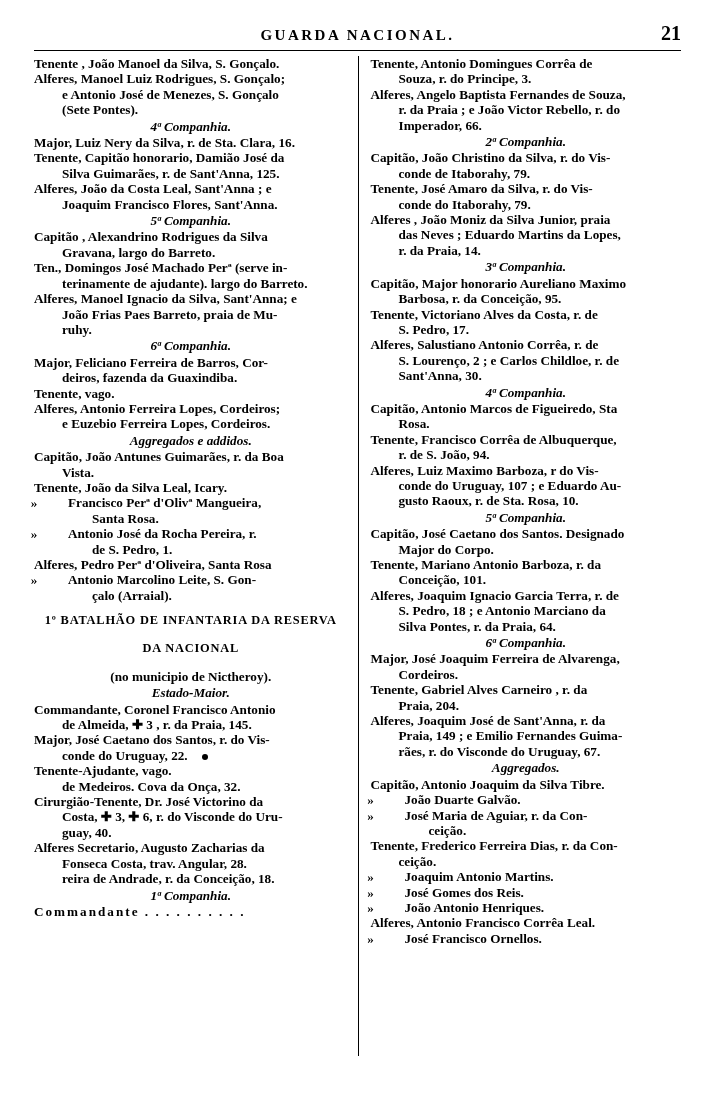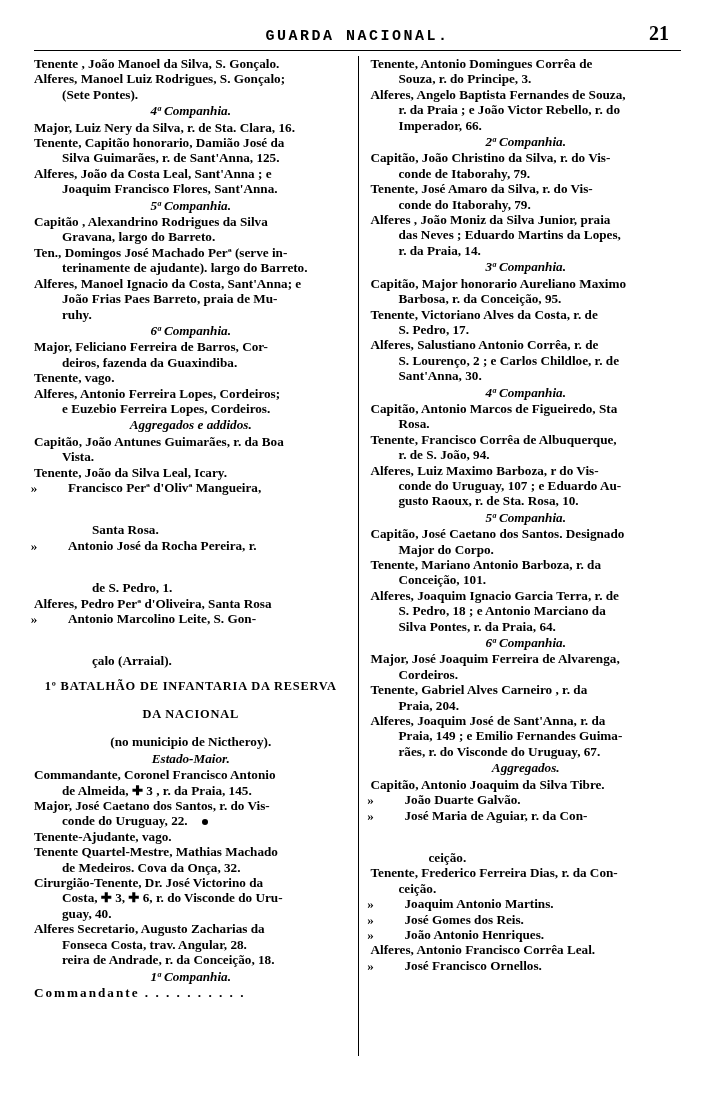--- a/index.html
+++ b/index.html
@@ -21,28 +21,28 @@
     box-sizing: border-box;
     padding: 26px 34px 20px 34px;
   }
   .header {
     position: relative;
     text-align: center;
     height: 22px;
     margin-bottom: 2px;
   }
   .header-title {
-    font-family: Liberation Mono, monospace;
+    font-family: Liberation Serif, serif;
     font-weight: bold;
     font-size: 15px;
     letter-spacing: 2.5px;
   }
   .page-number {
     position: absolute;
-    right: 12px;
+    right: 0;
     top: -4px;
     font-weight: bold;
     font-size: 20px;
     font-family: "Liberation Serif", serif;
   }
   .rule {
     border: 0;
     border-top: 1px solid #000;
     margin: 1px 0 5px 0;
   }
@@ -111,21 +111,20 @@
     width: 34px;
     text-align: center;
   }
   .sub-entry {
     padding-left: 34px;
     text-indent: -34px;
   }
   .sub-entry2 {
     padding-left: 58px;
     text-indent: 0;
-    margin-top: 27px;
   }
   .battalion-head {
     text-align: center;
     margin-top: 10px;
     font-size: 12.4px;
     letter-spacing: 0.8px;
   }
 </style>
 </head>
 <body>
@@ -137,33 +136,34 @@
     <span class="page-number">21</span>
   </div>
   <hr class="rule">
 
   <div class="columns">
     <div class="divider"></div>
 
     <div class="col col-left">
       <p class="entry">Tenente , João Manoel da Silva, S. Gonçalo.</p>
       <p class="entry">Alferes, Manoel Luiz Rodrigues, S. Gonçalo;</p>
+      <p class="entry cont">e Antonio José de Menezes, S. Gonçalo</p>
       <p class="entry cont">(Sete Pontes).</p>
       <p class="heading-center">4ª Companhia.</p>
       <p class="entry">Major, Luiz Nery da Silva, r. de Sta. Clara, 16.</p>
       <p class="entry">Tenente, Capitão honorario, Damião José da</p>
       <p class="entry cont">Silva Guimarães,  r.  de Sant'Anna, 125.</p>
       <p class="entry">Alferes, João da Costa Leal, Sant'Anna ; e</p>
       <p class="entry cont">Joaquim Francisco Flores, Sant'Anna.</p>
       <p class="heading-center">5ª Companhia.</p>
       <p class="entry">Capitão , Alexandrino Rodrigues da Silva</p>
       <p class="entry cont">Gravana, largo do Barreto.</p>
       <p class="entry">Ten., Domingos José Machado Perª (serve in-</p>
       <p class="entry cont">terinamente de ajudante). largo do Barreto.</p>
-      <p class="entry">Alferes, Manoel Ignacio da Costa, Sant'Anna; e</p>
+      <p class="entry">Alferes, Manoel Ignacio da Silva, Sant'Anna; e</p>
       <p class="entry cont">João  Frias  Paes  Barreto,  praia  de Mu-</p>
       <p class="entry cont">ruhy.</p>
       <p class="heading-center">6ª Companhia.</p>
       <p class="entry">Major,  Feliciano  Ferreira  de  Barros,  Cor-</p>
       <p class="entry cont">deiros, fazenda da Guaxindiba.</p>
       <p class="entry">Tenente, vago.</p>
       <p class="entry">Alferes, Antonio Ferreira Lopes, Cordeiros;</p>
       <p class="entry cont">e Euzebio Ferreira Lopes, Cordeiros.</p>
       <p class="heading-center sp-above">Aggregados  e  addidos.</p>
       <p class="entry">Capitão, João Antunes Guimarães, r. da Boa</p>
@@ -179,21 +179,20 @@
 
       <p class="battalion-head">1º BATALHÃO DE INFANTARIA DA RESERVA</p>
       <p class="battalion-head" style="margin-top:0">DA NACIONAL</p>
       <p class="entry center">(no municipio de Nictheroy).</p>
       <p class="heading-center">Estado-Maior.</p>
       <p class="entry">Commandante,  Coronel  Francisco  Antonio</p>
       <p class="entry cont">de Almeida, ✚ 3 , r. da Praia, 145.</p>
       <p class="entry">Major, José Caetano dos Santos, r.  do Vis-</p>
       <p class="entry cont"><span>conde do Uruguay, 22.</span><span class="bullet-dot"></span></p>
       <p class="entry">Tenente-Ajudante, vago.</p>
-      <p class="entry">Tenente Quartel-Mestre, Mathias Machado</p>
       <p class="entry cont">de Medeiros. Cova da Onça, 32.</p>
       <p class="entry">Cirurgião-Tenente,  Dr. José Victorino da</p>
       <p class="entry cont">Costa, ✚ 3, ✚ 6, r. do Visconde do Uru-</p>
       <p class="entry cont">guay,  40.</p>
       <p class="entry">Alferes Secretario,  Augusto Zacharias da</p>
       <p class="entry cont">Fonseca Costa, trav. Angular, 28.</p>
       <p class="entry cont">reira de Andrade, r. da Conceição, 18.</p>
       <p class="heading-center">1ª Companhia.</p>
       <p class="entry dotleader">Commandante . . . . . . . . . .</p>
     </div>

